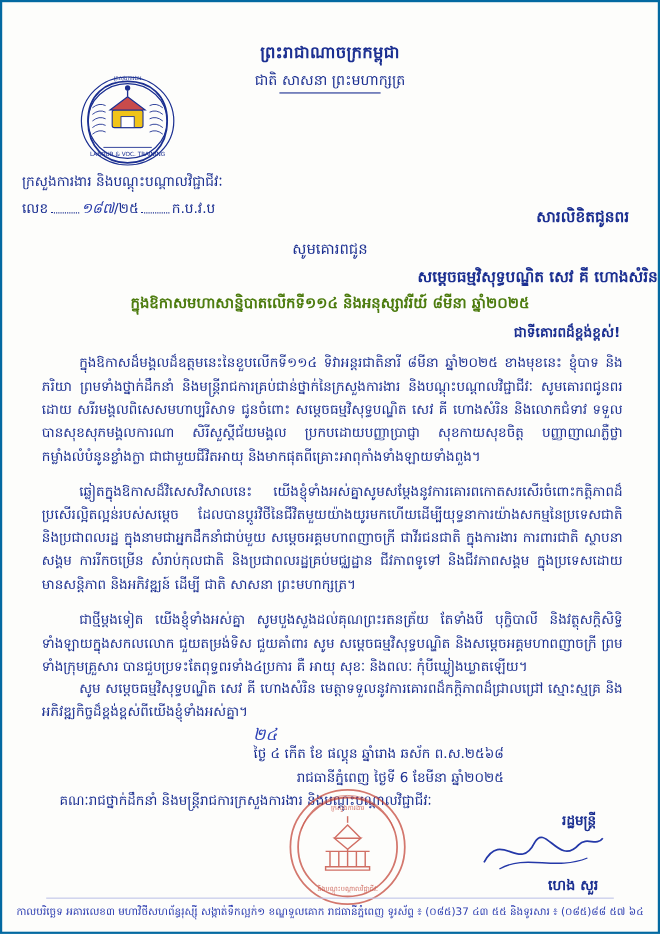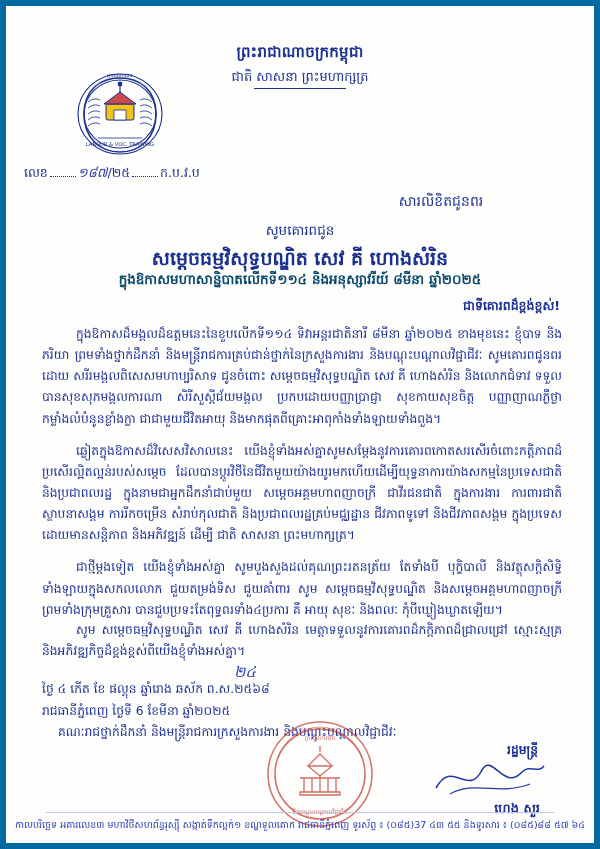--- a/index.html
+++ b/index.html
@@ -10,23 +10,23 @@
   body {
     font-family: "DejaVu Sans", "Liberation Sans", sans-serif;
   }
   #page {
     position: relative;
     width: 600px;
     height: 849px;
     background: #fdfdfb;
     overflow: hidden;
     box-sizing: border-box;
-    border: 6px solid #0369a1;
-  }
-  .center { text-align: left; }
+    border: 2px solid #0369a1;
+  }
+  .center { text-align: right; }
 
   
   .kingdom-line {
     position: absolute;
     left: 0; right: 0;
     top: 36px;
     font-size: 15px;
     letter-spacing: .3px;
     color: #1b2f91;
     text-align: center;
@@ -89,50 +89,50 @@
     font-style: italic;
     font-size: 13px;
   }
 
   
   .doc-kind {
     position: absolute;
     left: 300px;
     top: 186px;
     width: 270px;
-    text-align: center;
+    text-align: right;
     font-size: 14px;
-    font-weight: normal;
+    font-weight: bold;
     color: #1b2f91;
   }
   .greet-line {
     position: absolute;
     left: 0; right: 0;
     top: 216px;
     text-align: center;
     font-size: 13.5px;
     color: #1b2f91;
   }
   .addressee {
     position: absolute;
     left: 0; right: 0;
     top: 240px;
-    text-align: center;
-    font-size: 19px;
+    text-align: right;
+    font-size: 14px;
     font-weight: bold;
     color: #1b2f91;
   }
   .occasion {
     position: absolute;
     left: 0; right: 0;
     top: 265px;
     text-align: center;
     font-size: 13.5px;
     font-weight: bold;
-    color: #0c4a6e;
+    color: #4d7c0f;
   }
   .salutation {
     position: absolute;
     right: 34px;
     top: 292px;
     font-size: 12.5px;
     font-weight: bold;
     color: #1b2f91;
     text-align: right;
   }
@@ -274,20 +274,21 @@
       </g>
       <g fill="#1b2f91" font-size="5" font-family="DejaVu Sans, sans-serif">
         <path d="M30 70 h44" stroke="#1b2f91" stroke-width="0.8" fill="none"></path>
       </g>
       <text x="52" y="78" text-anchor="middle" fill="#1b2f91" font-size="5.2" font-family="DejaVu Sans, sans-serif">LABOUR &amp; VOC. TRAINING</text>
       <text x="52" y="9" text-anchor="middle" fill="#1b2f91" font-size="5" font-family="DejaVu Sans, sans-serif">ក្រសួងការងារ</text>
     </svg>
   </div>
 
   <div class="ministry">
+    <div class="l1">ក្រសួងការងារ និងបណ្ដុះបណ្ដាលវិជ្ជាជីវៈ</div>
     <div class="l2">
       <span>លេខ</span>
       <span class="dotline"></span>
       <span class="hand">១៨៧</span>
       <span>/២៥</span>
       <span class="dotline"></span>
       <span>ក.ប.វ.ប</span>
     </div>
   </div>
 

